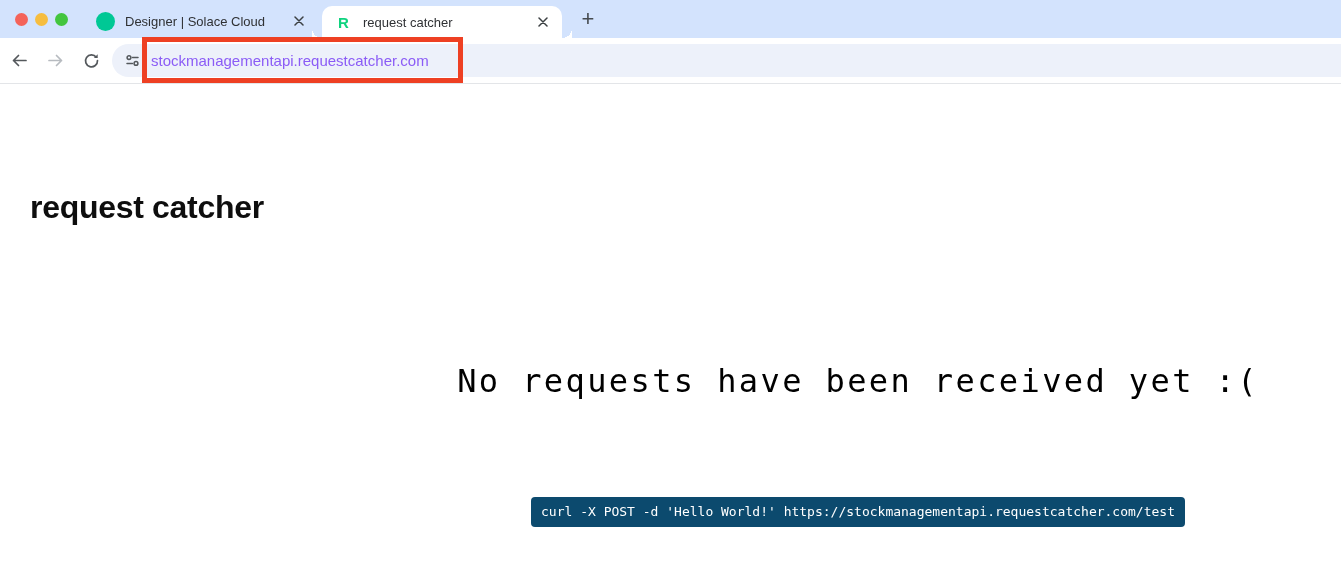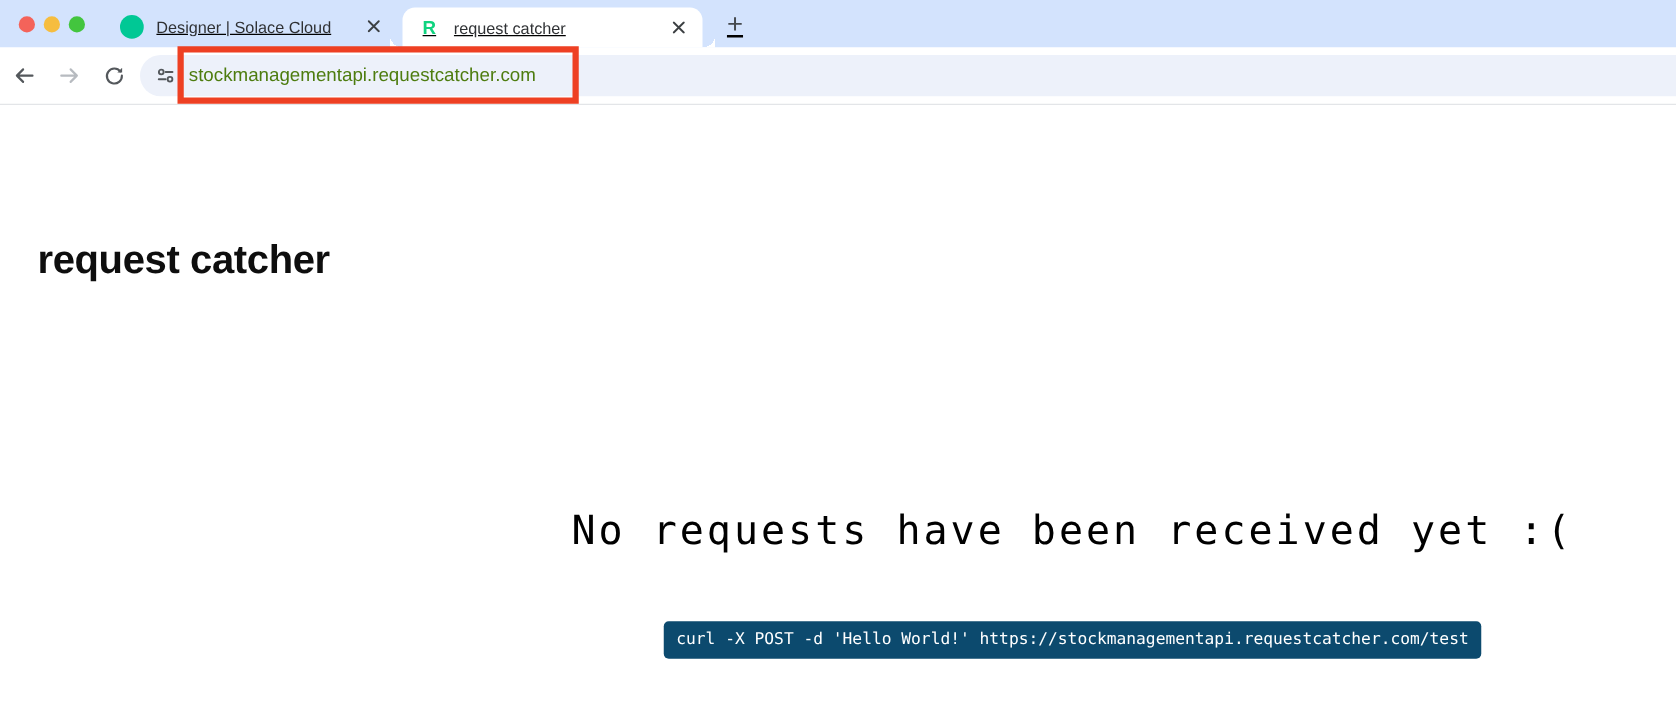--- a/index.html
+++ b/index.html
@@ -5,21 +5,20 @@
   * { margin: 0; padding: 0; box-sizing: border-box; }
   html, body { background: #fff; }
   body { font-family: "Liberation Sans", sans-serif; }
 
   .window {
     position: relative;
     width: 1341px;
     height: 571px;
     background: #ffffff;
     overflow: hidden;
-    text-decoration: underline;
   }
 
   
   .tabbar {
     position: relative;
     height: 38px;
     background: #d3e3fd;
     display: flex;
     align-items: flex-end;
   }
@@ -158,21 +157,21 @@
     width: 24px; height: 24px;
     display: flex;
     align-items: center;
     justify-content: center;
     border-radius: 50%;
     cursor: pointer;
   }
   .omnibox-url {
     margin-left: 7px;
     font-size: 15px;
-    color: #4d7c0f;
+    color: #8b5cf6;
     white-space: nowrap;
   }
 
   .url-annotation {
     position: absolute;
     left: 142px;
     top: -1px;
     width: 321px;
     height: 46px;
     border: 5px solid #ee4023;
@@ -205,21 +204,20 @@
   }
   .empty-message {
     position: absolute;
     left: 0; right: 0;
     top: 278px;
     font-family: "DejaVu Sans Mono", monospace;
     font-size: 32px;
     letter-spacing: 2.4px;
     color: #000000;
     white-space: nowrap;
-    margin-top: 43px;
   }
   .curl-row {
     position: absolute;
     left: 0; right: 0;
     top: 413px;
   }
   .curl-box {
     display: inline-block;
     background: #0c4a6e;
     color: #ffffff;

